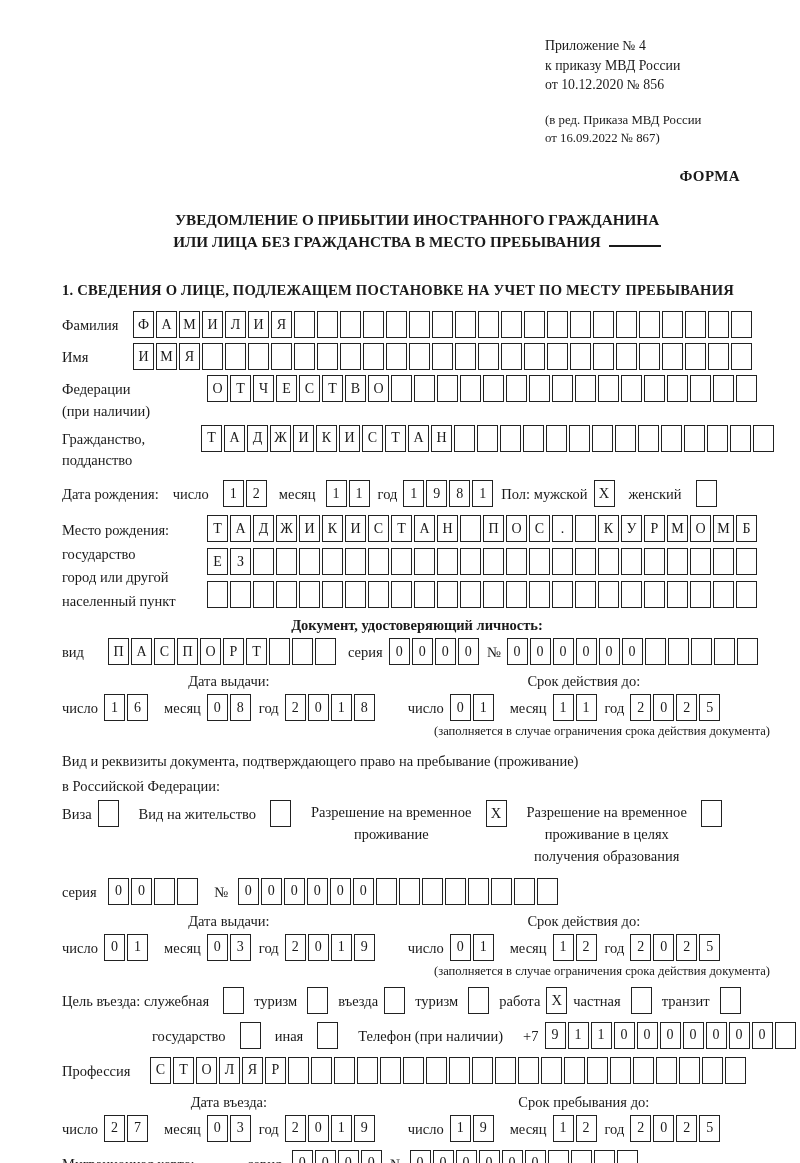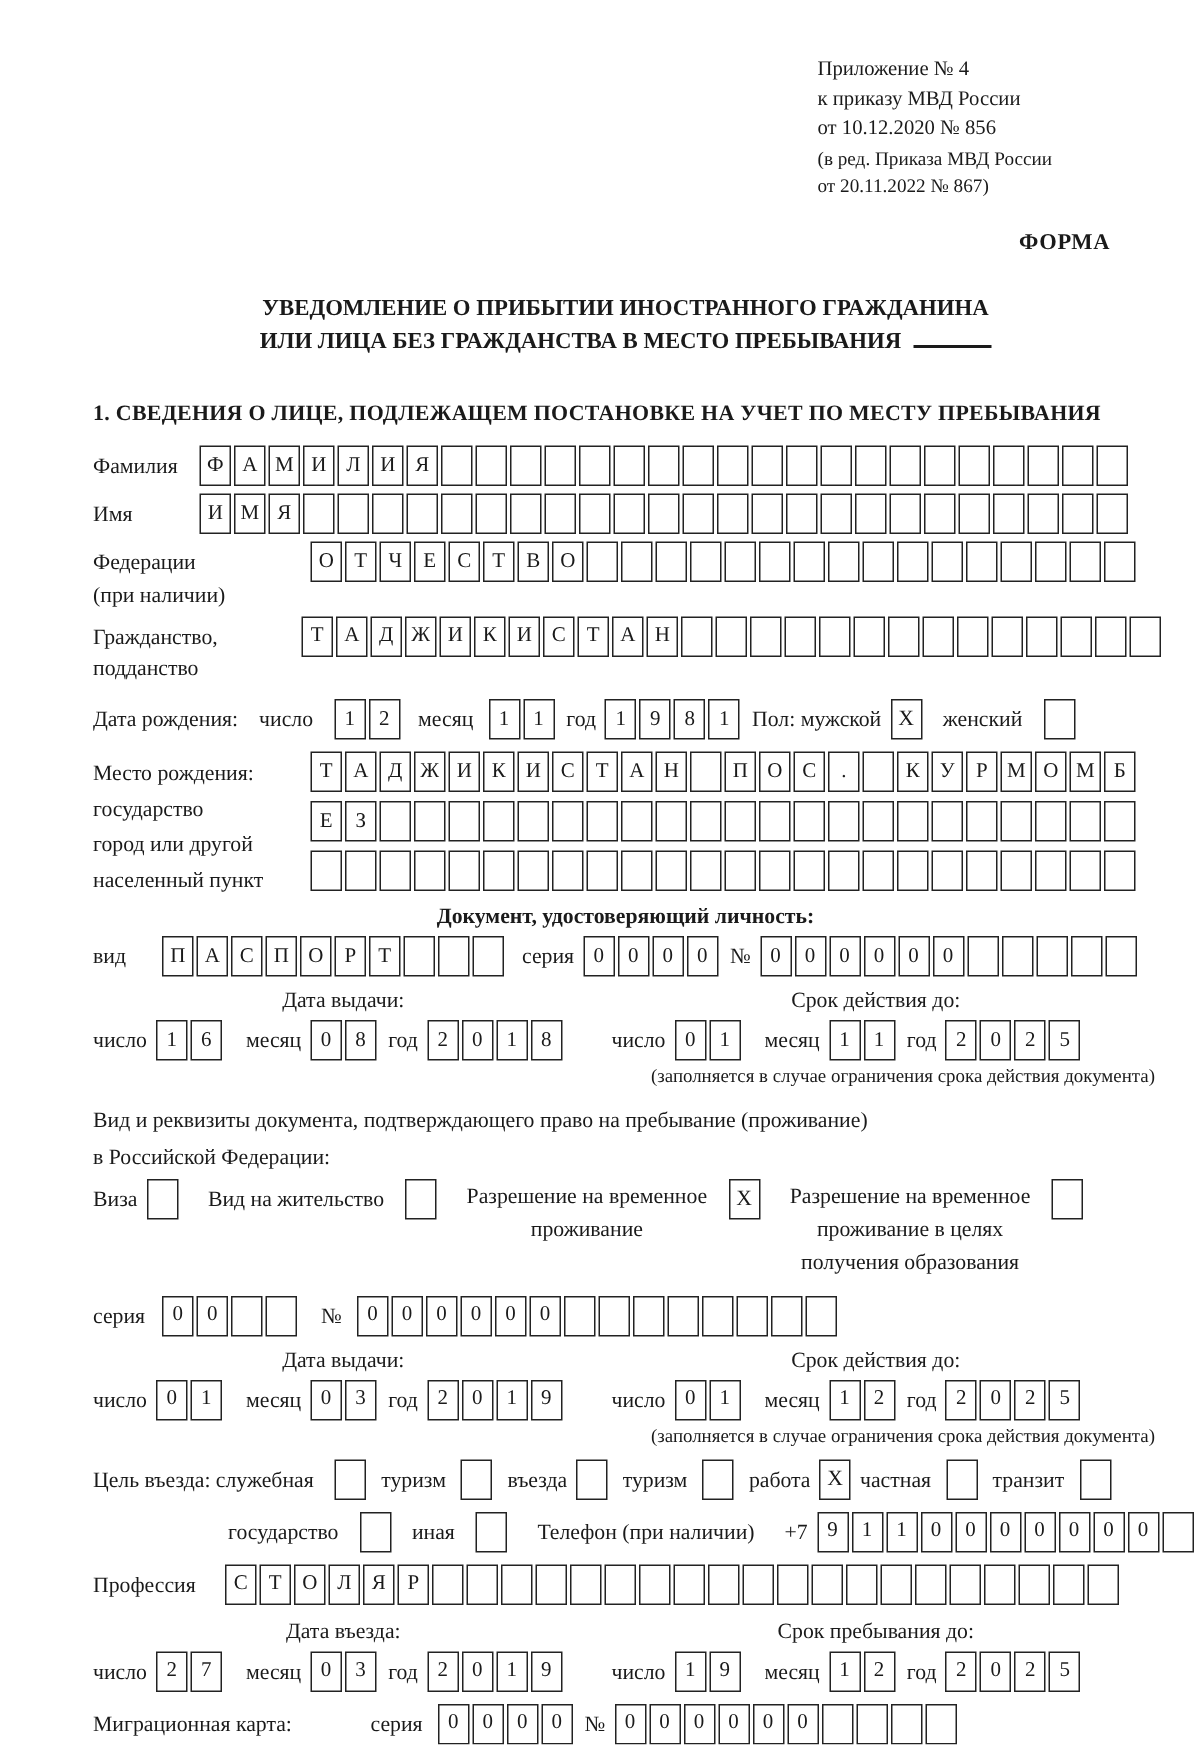--- a/index.html
+++ b/index.html
@@ -5,21 +5,21 @@
   * { margin:0; padding:0; box-sizing:border-box; }
   html,body { background:#fff; }
   body {
     width:800px; height:1163px; margin:0 auto; overflow:hidden;
     font-family:"Liberation Serif","DejaVu Serif",serif;
     color:#1a1a1a; font-size:14.5px; position:relative;
   }
   .page { padding:36px 28px 0 62px; }
   
   .hdr { margin-left:483px; line-height:1.42; font-size:13.8px; }
-  .hdr .sub { font-size:12.8px; margin-top:3px; line-height:1.4; }
+  .hdr .sub { font-size:12.8px; margin-top:17px; line-height:1.4; }
   .forma { text-align:right; padding-right:32px; font-weight:bold; font-size:15px; margin-top:20px; letter-spacing:.4px; }
   
   .title { text-align:center; font-weight:bold; font-size:15.2px; margin-top:24px; line-height:1.5; }
   .blank-line { display:inline-block; width:52px; border-bottom:2px solid #1a1a1a; height:12px; margin-left:8px; }
   .sec { font-weight:bold; font-size:14.6px; margin-top:28px; letter-spacing:.2px; white-space:nowrap; }
   
   .row { display:flex; align-items:flex-start; margin-top:5px; white-space:nowrap; }
   .lbl { line-height:1.5; }
   .cells { display:flex; flex-wrap:nowrap; }
   .cell {
@@ -55,21 +55,21 @@
 <body>
 
 <div class="page">
 
   <div class="hdr">
     <div>Приложение № 4</div>
     <div>к приказу МВД России</div>
     <div>от 10.12.2020 № 856</div>
     <div class="sub">
       <div>(в ред. Приказа МВД России</div>
-      <div>от 20.11.2022 № 867)</div>
+      <div>от 16.09.2022 № 867)</div>
     </div>
   </div>
   <div class="forma">ФОРМА</div>
 
   <div class="title">
     <div>УВЕДОМЛЕНИЕ О ПРИБЫТИИ ИНОСТРАННОГО ГРАЖДАНИНА</div>
     <div>
       <span>ИЛИ ЛИЦА БЕЗ ГРАЖДАНСТВА В МЕСТО ПРЕБЫВАНИЯ</span><span class="blank-line"></span>
     </div>
   </div>

